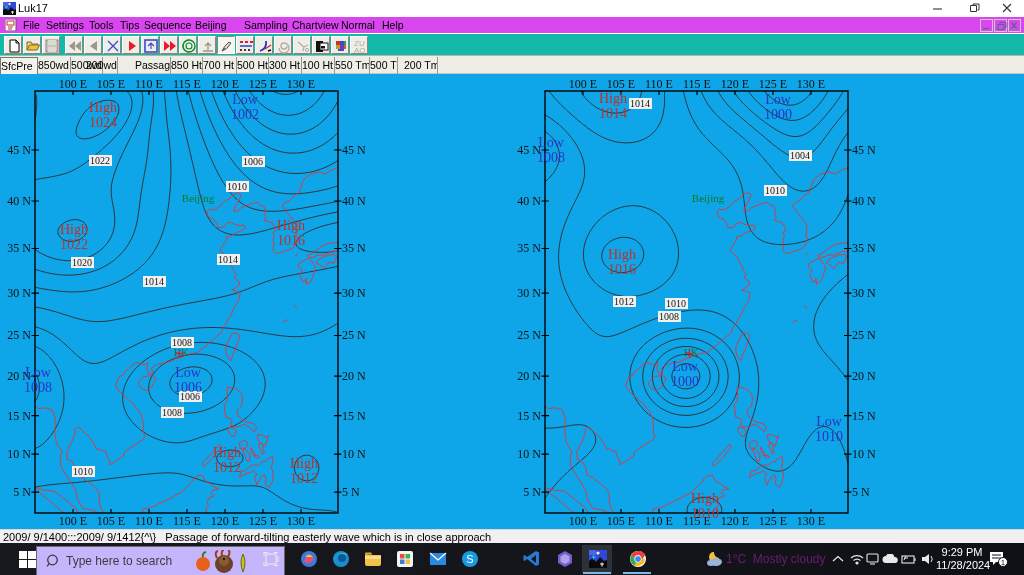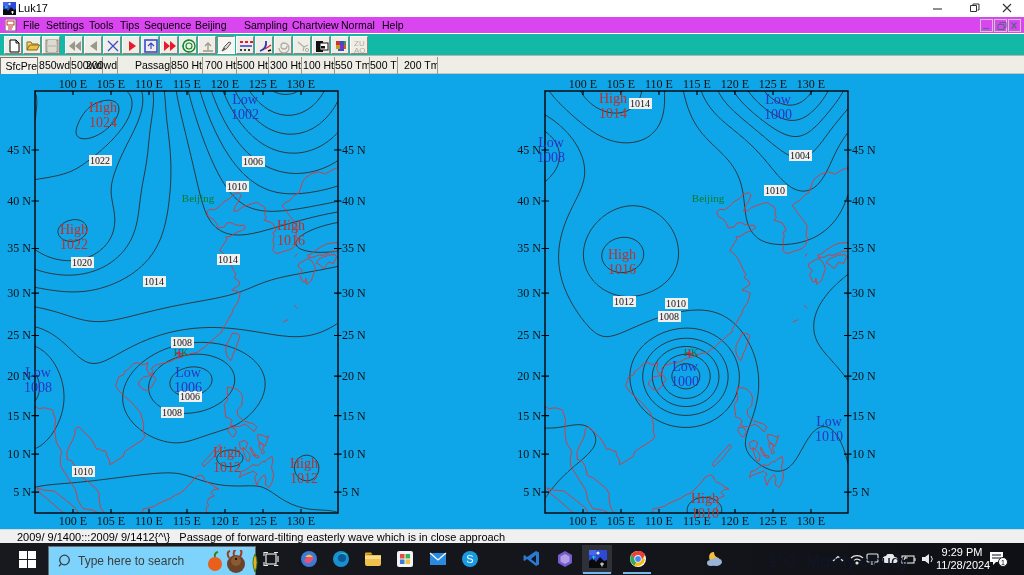--- a/index.html
+++ b/index.html
@@ -5,30 +5,30 @@
 .abs{position:absolute}
 #titlebar{position:absolute;left:0;top:0;width:1024px;height:17px;background:#fff}
 #titlebar .t{position:absolute;left:18px;top:2px;font-size:11px;color:#000}
 #menubar{position:absolute;left:0;top:17px;width:1024px;height:16px;background:#d946ef}
 #menubar .m{position:absolute;top:2px;font-size:10.5px;color:#000}
 #toolbar{position:absolute;left:0;top:33px;width:1024px;height:23px;background:#14b8a6;border-top:1px solid #fff;border-bottom:1px solid #b5b2a8}
 .tbtn{position:absolute;top:2px;width:18px;height:18px;background:#eeede6;border:1px solid;border-color:#fff #8a887e #8a887e #fff}
 .tbtn.dn{border-color:#8a887e #fff #fff #8a887e;background:#f6f5f0}
 .tbtn svg{position:absolute;left:1px;top:1px}
 #tabbar{position:absolute;left:0;top:56px;width:1024px;height:18px;background:#eeede6;border-bottom:1px solid #c8c5bb}
-.tab{position:absolute;top:1px;height:17px;font-size:10.5px;color:#000;text-align:right;line-height:16px;border-right:1px solid #9a978c;white-space:nowrap;overflow:hidden}
+.tab{position:absolute;top:1px;height:17px;font-size:10.5px;color:#000;text-align:left;line-height:16px;border-right:1px solid #9a978c;white-space:nowrap;overflow:hidden}
 .tab.act{background:#f3f2ec;border:1px solid #7a786e;border-bottom:none;font-weight:normal}
 #content{position:absolute;left:0;top:74px;width:1024px;height:455px;background:#0ea5e9}
 #statusbar{position:absolute;left:0;top:529px;width:1024px;height:14px;background:#f0f0f0;border-top:1px solid #d8d8d8}
-#statusbar span{position:absolute;left:17px;top:1px;font-size:11px;color:#000}
+#statusbar span{position:absolute;left:3px;top:1px;font-size:11px;color:#000}
 #taskbar{position:absolute;left:0;top:543px;width:1024px;height:32px;background:linear-gradient(90deg,#17191f 0%,#14161b 55%,#0f1015 100%)}
-#search{position:absolute;left:48px;top:546px;width:208px;height:29px;background:#7dd3fc;border:1px solid #6a6a6a;border-bottom:none}
+#search{position:absolute;left:36px;top:546px;width:249px;height:29px;background:#c4b5fd;border:1px solid #6a6a6a;border-bottom:none}
 #search .ph{position:absolute;left:29px;top:7px;font-size:12px;color:#3c3c3c}
 #clock{position:absolute;left:936px;top:546px;width:52px;text-align:center;color:#fff;font-size:11px;line-height:13px}
-.wtxt{position:absolute;left:768px;top:552px;color:#0f172a;font-size:17px}
+.wtxt{position:absolute;left:726px;top:552px;color:#701a75;font-size:12px}
 </style></head><body>
 <div id="titlebar">
  <svg class="abs" style="left:3px;top:2px" width="13" height="13">
       <rect width="13" height="13" fill="#2d49d6"></rect>
       <rect x="0" y="0" width="5" height="4" fill="#4a66e8"></rect>
       <path d="M0 13 L0 8 L3 6 L5 9 L8 5 L11 8 L13 7 L13 13 Z" fill="#0a0a0a"></path>
       <circle cx="6.5" cy="2" r="1.2" fill="#f0f0f0"></circle>
       <path d="M2 5 h3 M3 4 v3" stroke="#20c8d8" stroke-width="1"></path>
       <path d="M8 10 h3 M9.5 9 v3" stroke="#e8e8e8" stroke-width="1"></path>
     </svg>

